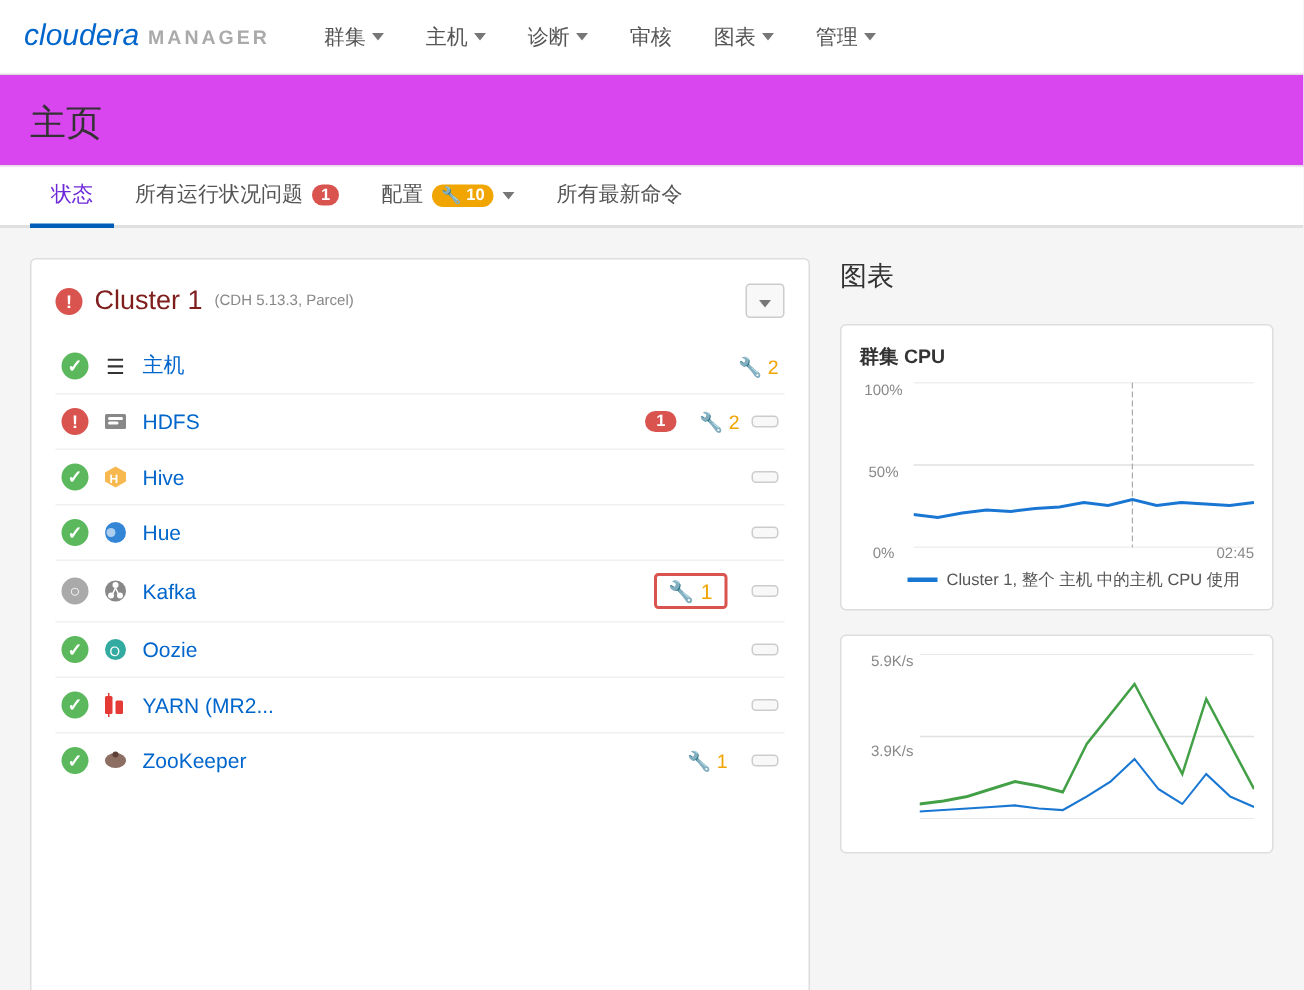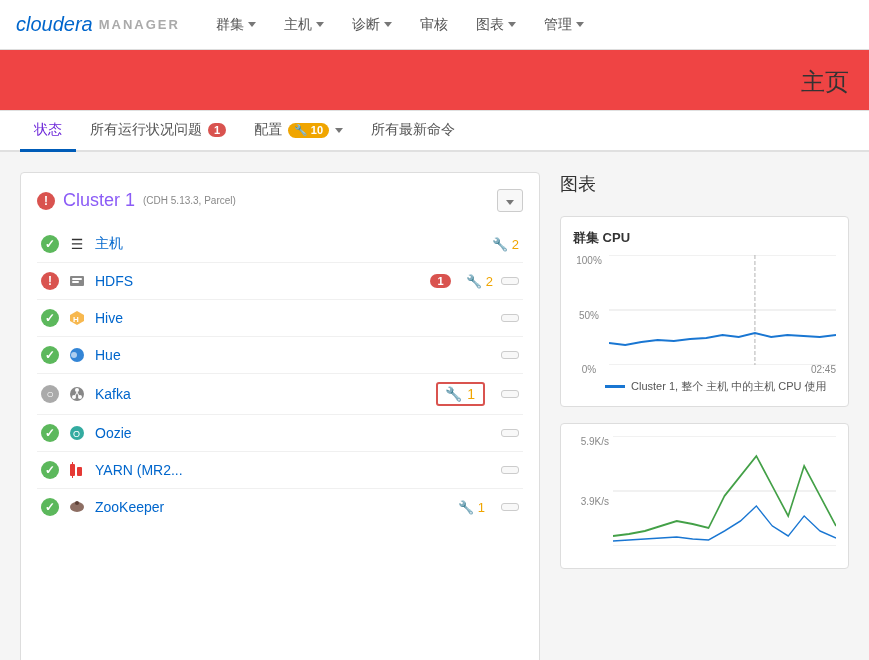--- a/index.html
+++ b/index.html
@@ -42,22 +42,21 @@
     }
 
     
     .main-content {
       padding: 0;
       background: #fff;
     }
     .page-header {
       padding: 16px 20px 12px 20px;
       border-bottom: 1px solid #e0e0e0;
-      background: #ef4444;
-      text-align: right;
+      background: #d946ef;
     }
     .page-title {
       font-size: 24px;
       font-weight: normal;
       color: #333;
     }
 
     
     .tabs-bar {
       display: flex;
@@ -134,21 +133,21 @@
       justify-content: space-between;
       margin-bottom: 14px;
     }
     .cluster-title-group {
       display: flex;
       align-items: center;
       gap: 8px;
     }
     .cluster-name {
       font-size: 18px;
-      color: #8b5cf6;
+      color: #7f1d1d;
       font-weight: normal;
     }
     .cluster-sub {
       font-size: 10px;
       color: #888;
     }
     .dropdown-btn {
       border: 1px solid #ccc;
       background: #f8f8f8;
       border-radius: 3px;

